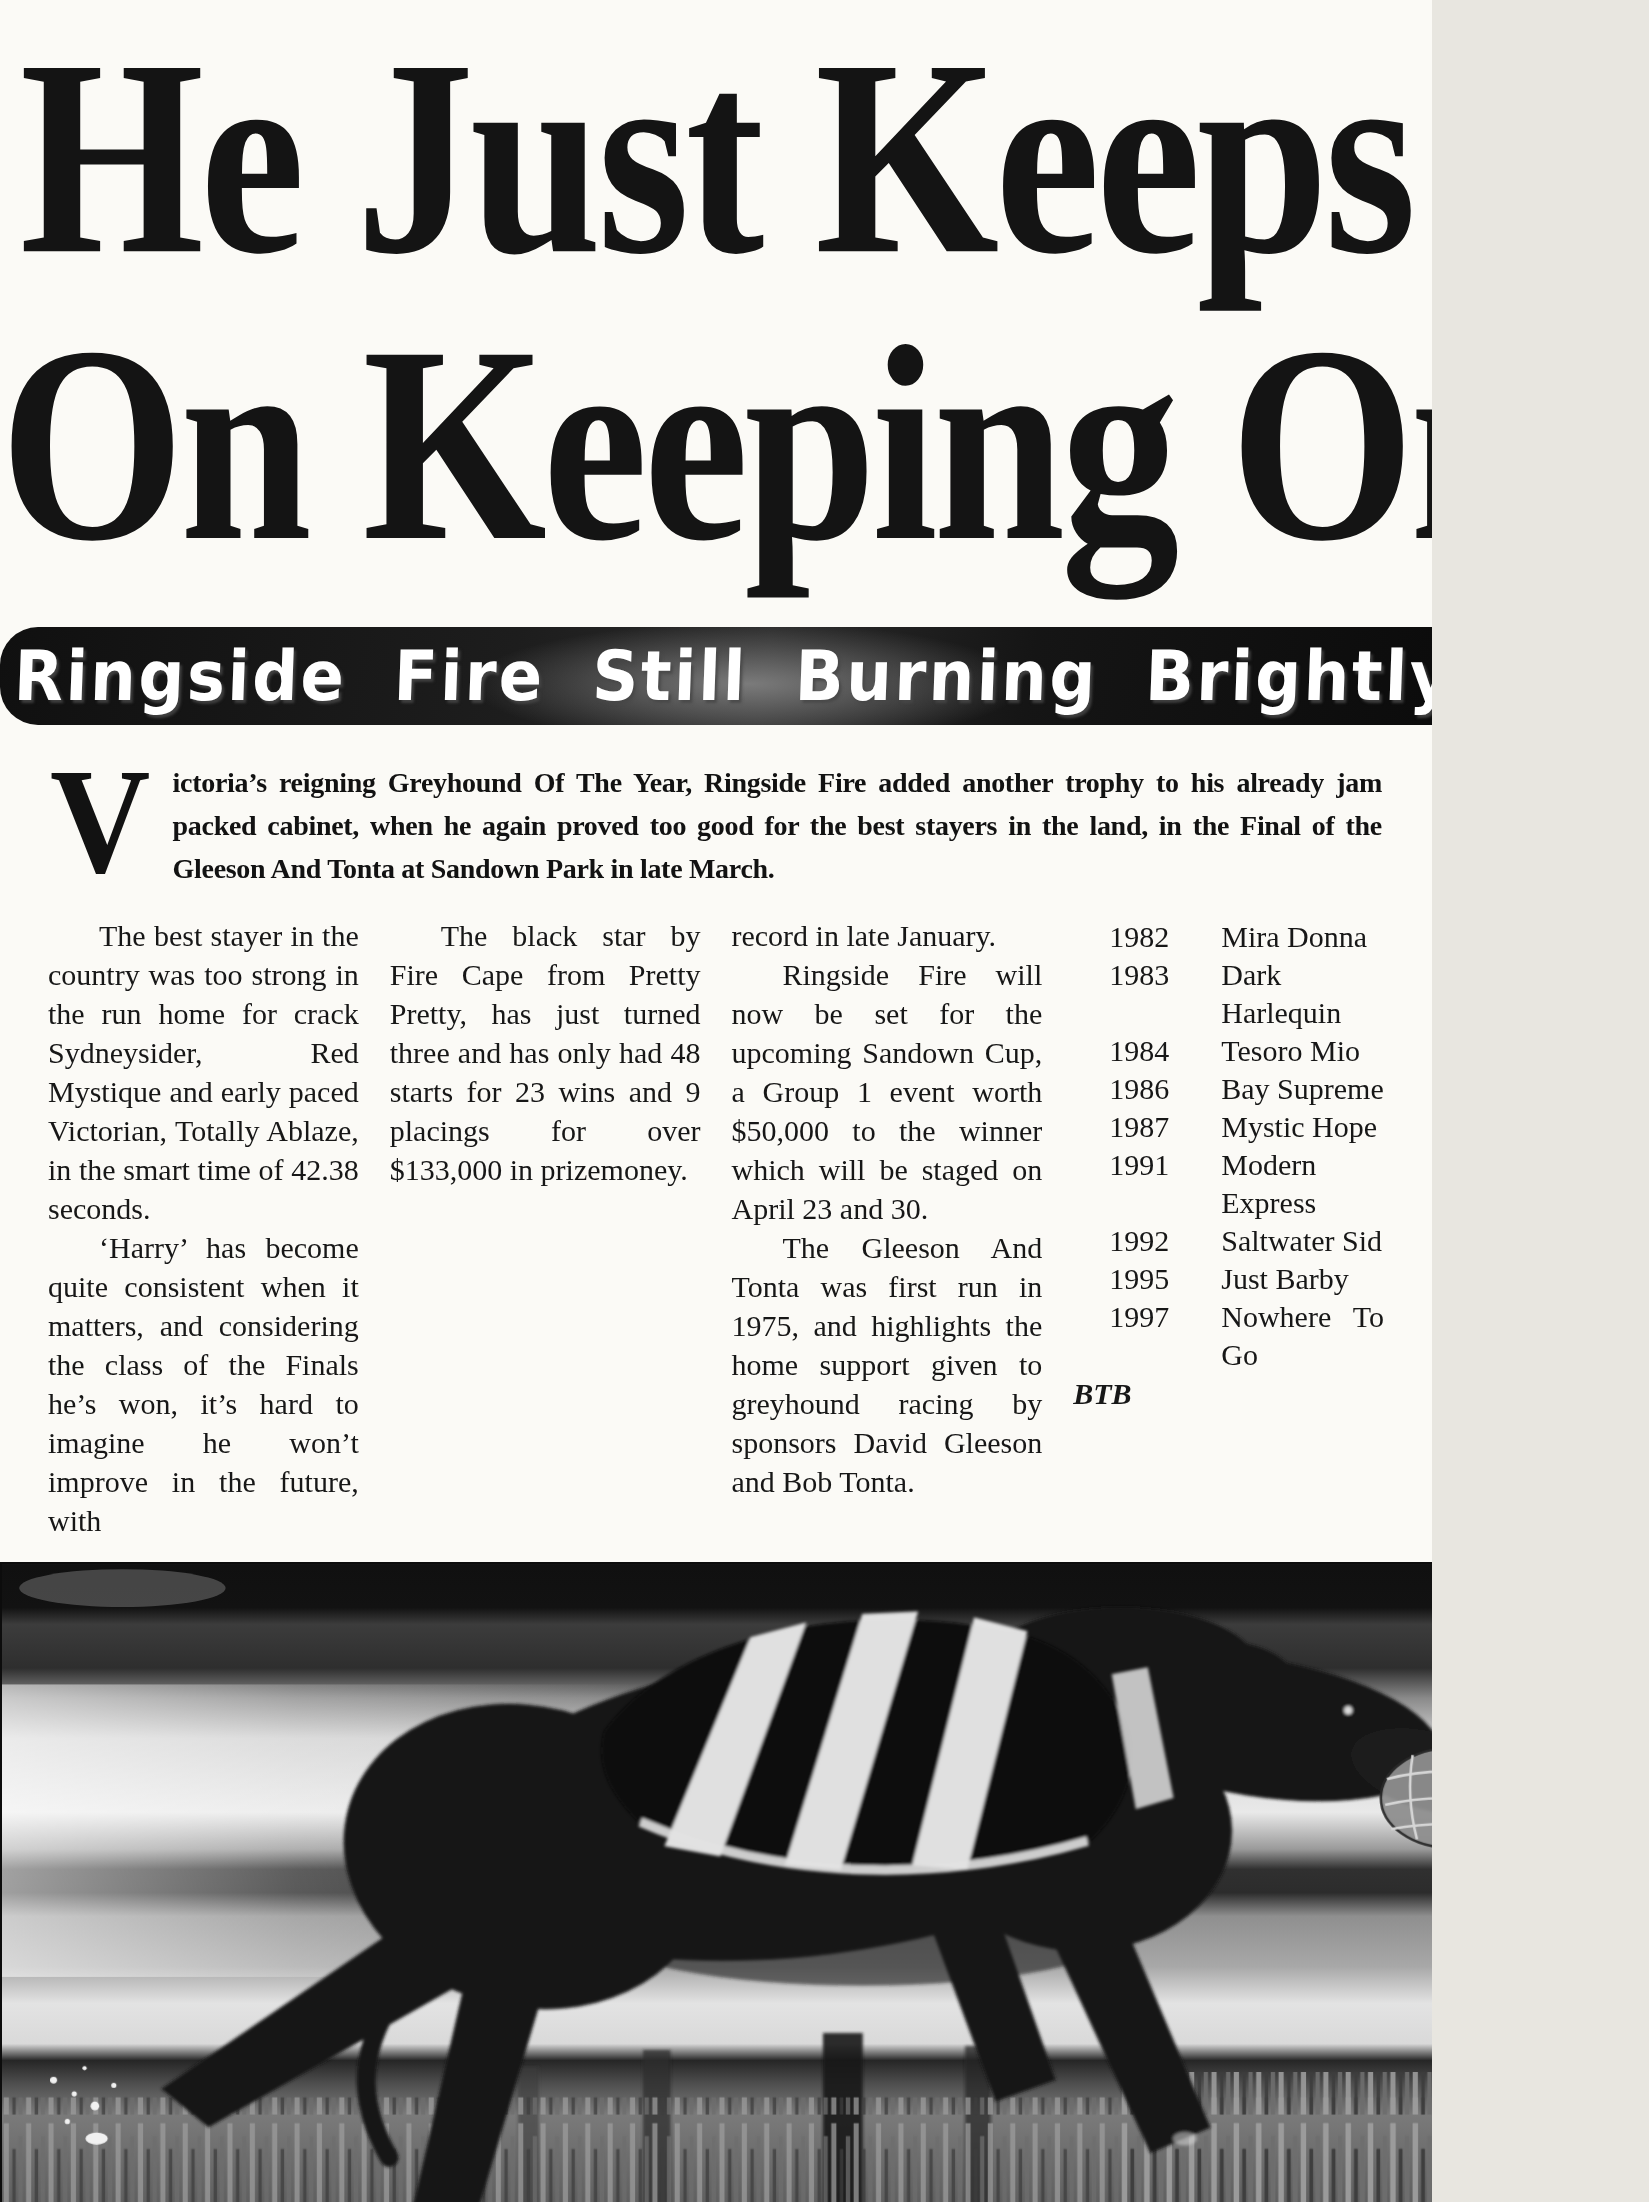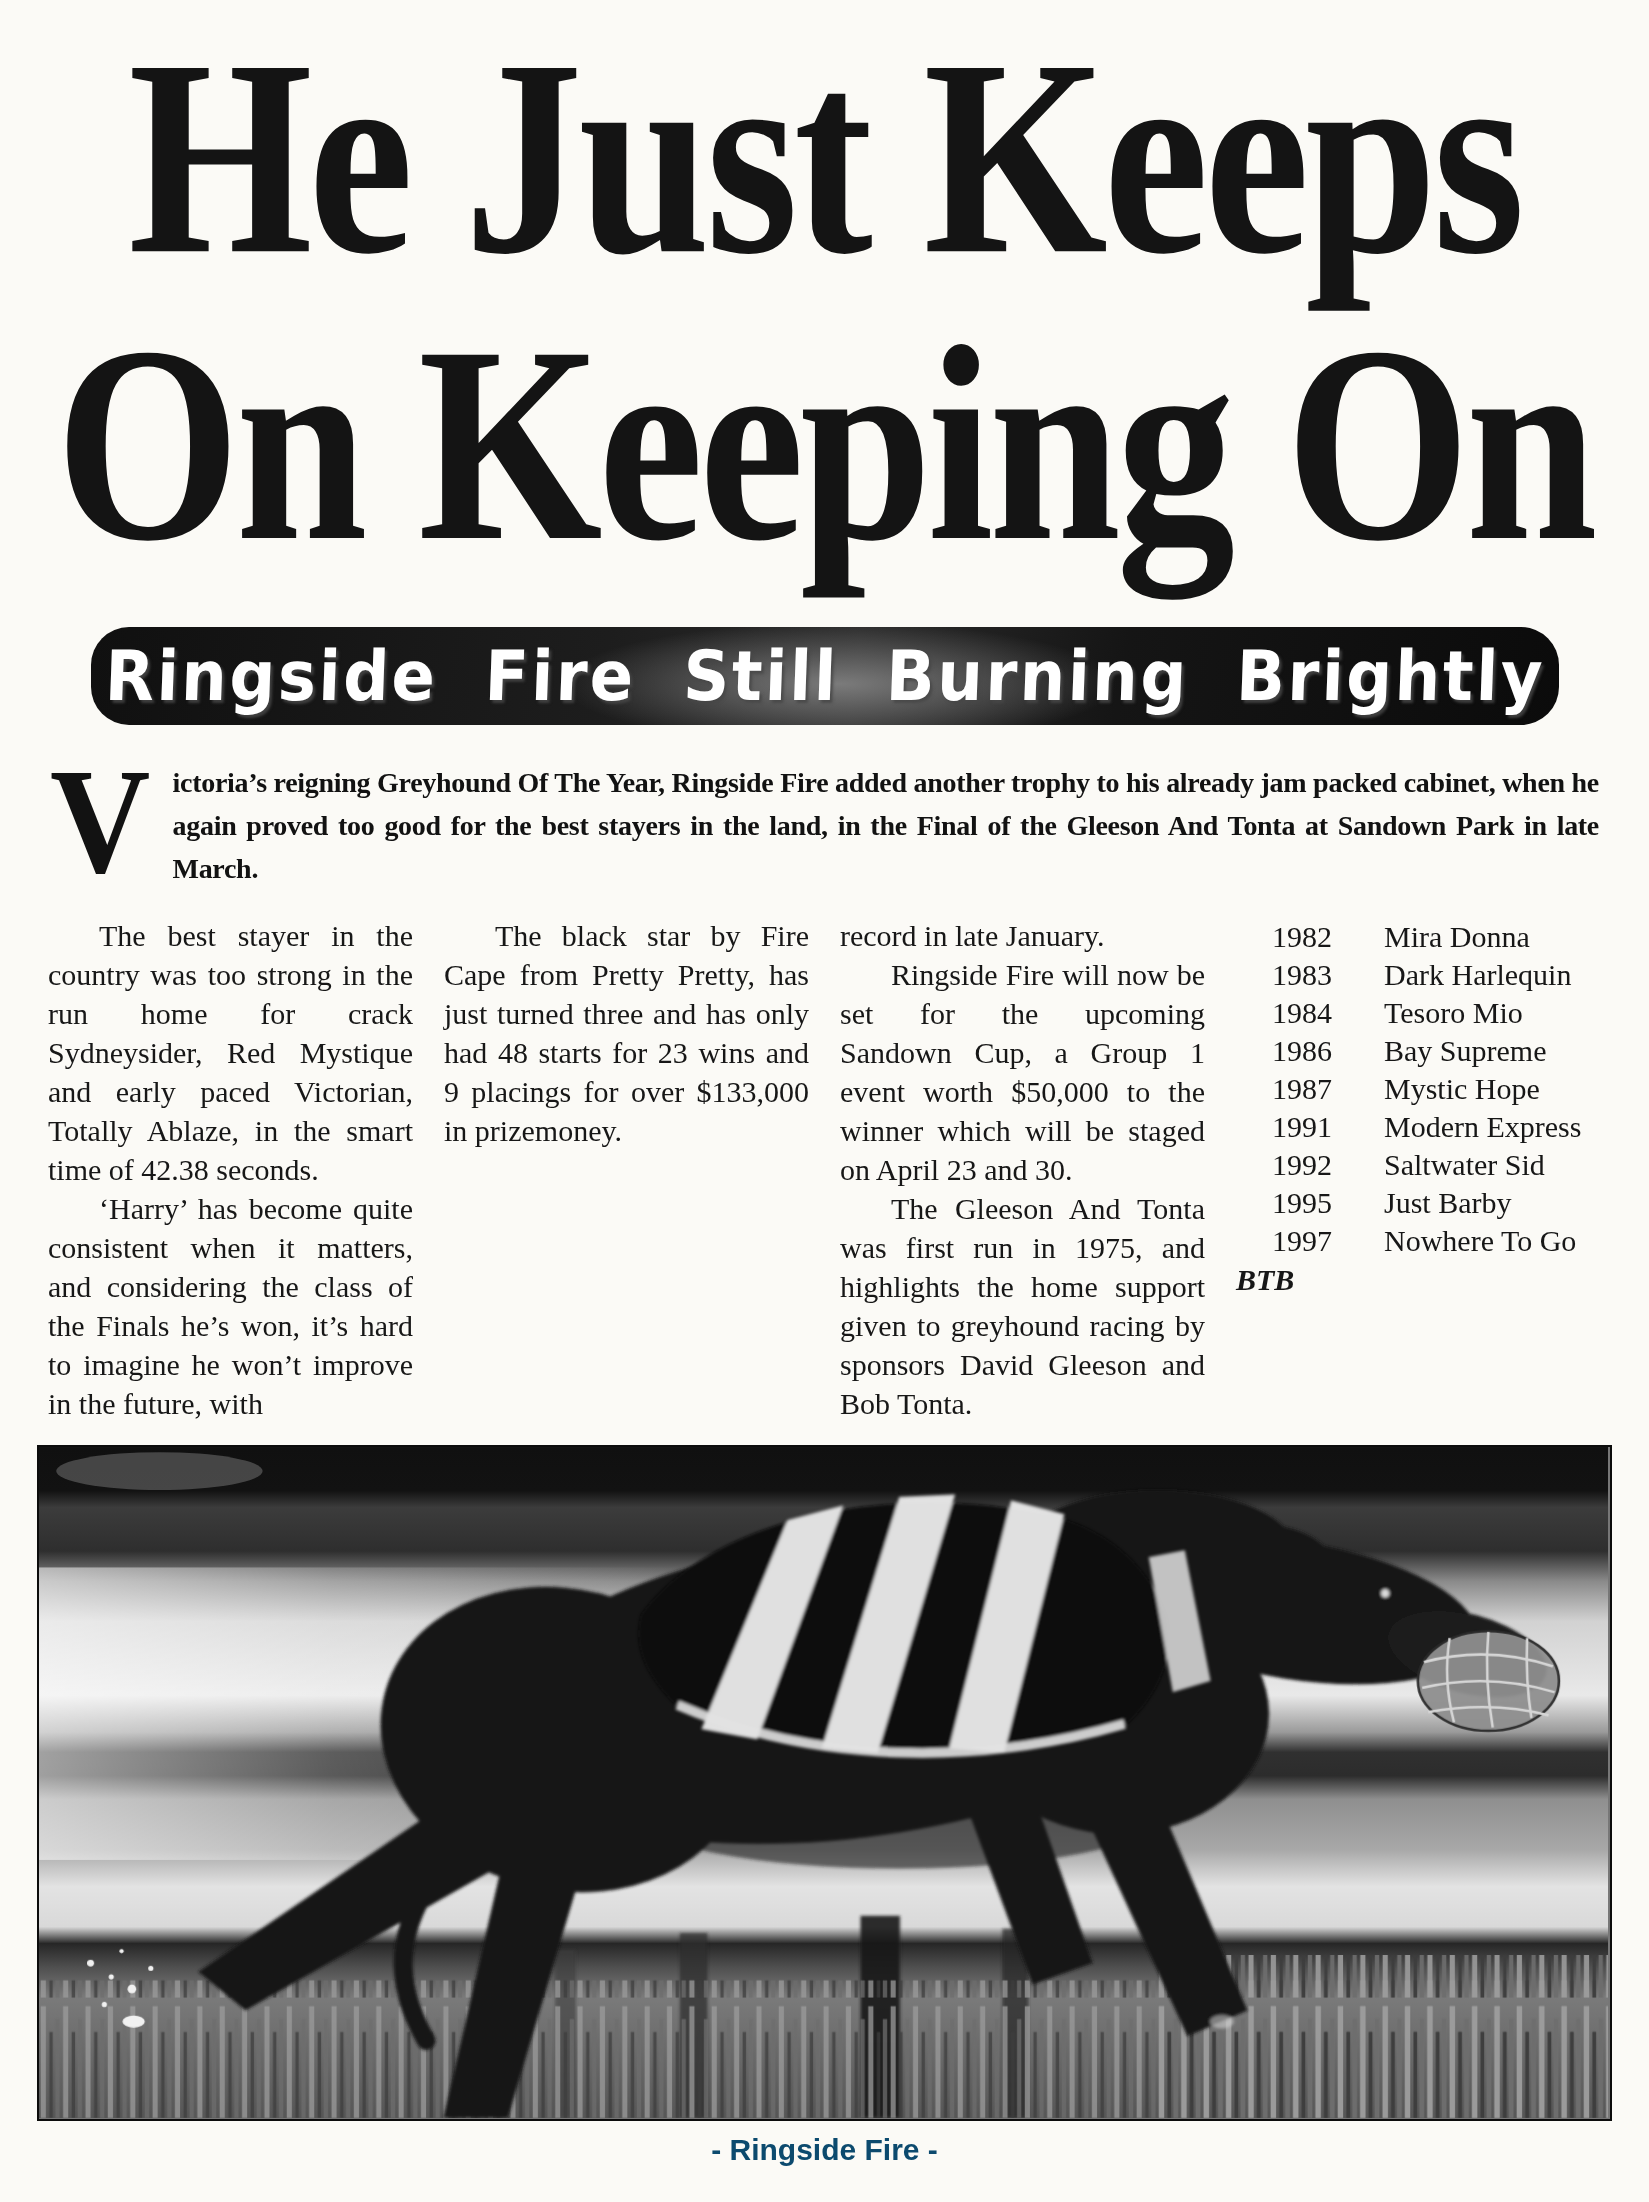--- a/index.html
+++ b/index.html
@@ -1,18 +1,18 @@
 <!DOCTYPE html>
 <html style="font-size:13.8px"><head>
 <meta charset="utf-8">
 <style>
   * { margin:0; padding:0; box-sizing:border-box; }
   html,body { background:#e8e6e0; }
   .page {
-    position:relative; width:1649px; height:2203px; overflow:hidden;
+    position:relative; width:1432px; height:2203px; overflow:hidden;
     background:#fbfaf6; color:#161616;
     font-family:"Liberation Serif", serif;
   }
   
   .headline { padding-top:13.8px; height:582px; overflow:visible; }
   .headline-scale { transform:scaleY(1.18); transform-origin:top center; }
   .headline-line {
     font-family:"Liberation Serif", serif; font-weight:700;
     font-size:237px; line-height:243px; text-align:center;
     letter-spacing:-4.3px; white-space:nowrap; color:#141414;

